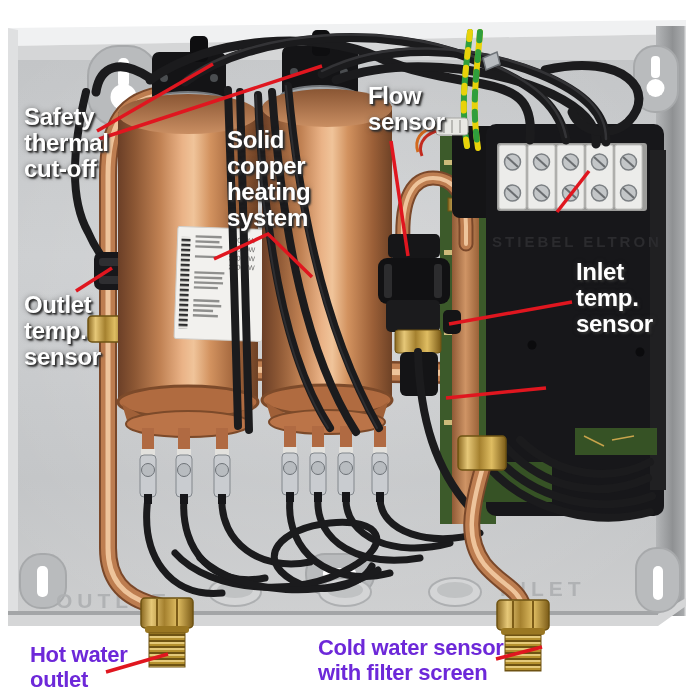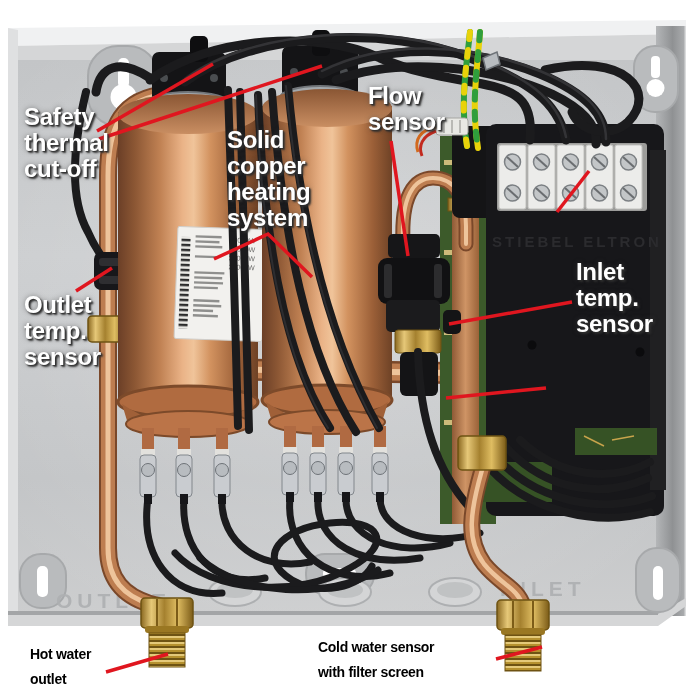--- a/index.html
+++ b/index.html
@@ -3,21 +3,21 @@
 <meta charset="utf-8">
 <style>
   html,body{margin:0;padding:0;background:#fff;}
   #stage{position:relative;width:700px;height:700px;background:#fff;overflow:hidden;
          font-family:"Liberation Sans",sans-serif;}
   #scene{position:absolute;left:0;top:0;}
   .lbl{position:absolute;font-weight:bold;white-space:pre-line;line-height:26px;
        font-size:24px;letter-spacing:-0.3px;}
   .white{color:#ffffff;
        text-shadow:2px 2px 2px rgba(45,45,45,.9),0 0 5px rgba(70,70,70,.55),1px 1px 1px rgba(40,40,40,.8);}
-  .red{color:#000000;font-size:14px;line-height:25px;text-shadow:none;}
+  .red{color:#6d28d9;font-size:22px;line-height:25px;text-shadow:none;}
   .emboss{fill:#aeb0b2;opacity:.9;}
 </style>
 </head>
 <body>
 
 <div id="stage">
 <svg id="scene" width="700" height="700" viewBox="0 0 700 700">
   <defs>
     <linearGradient id="plate" x1="0" y1="0" x2="0" y2="1">
       <stop offset="0" stop-color="#c3c5c7"></stop>

